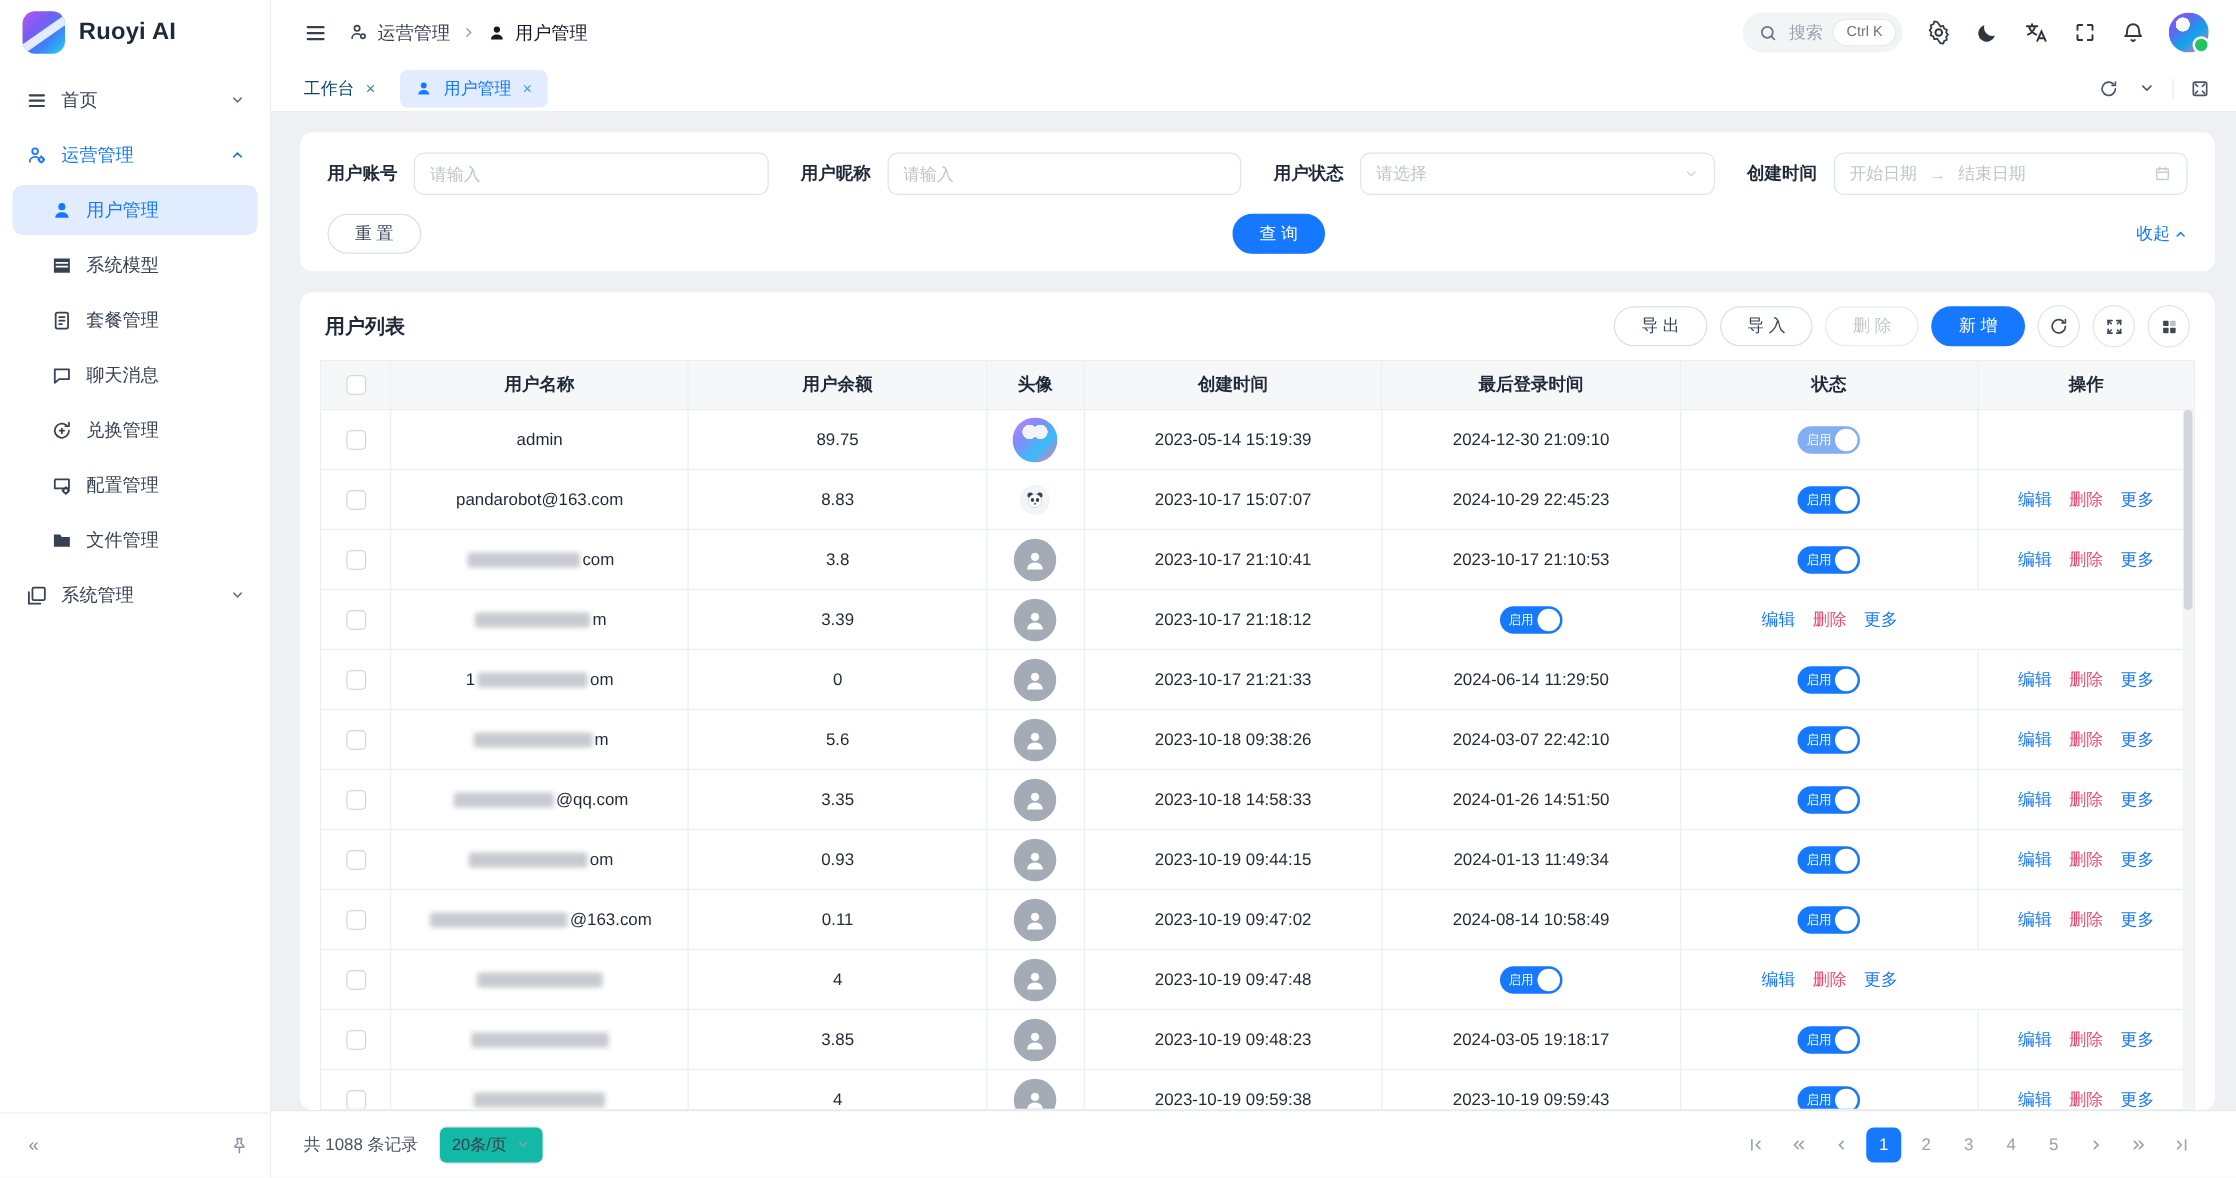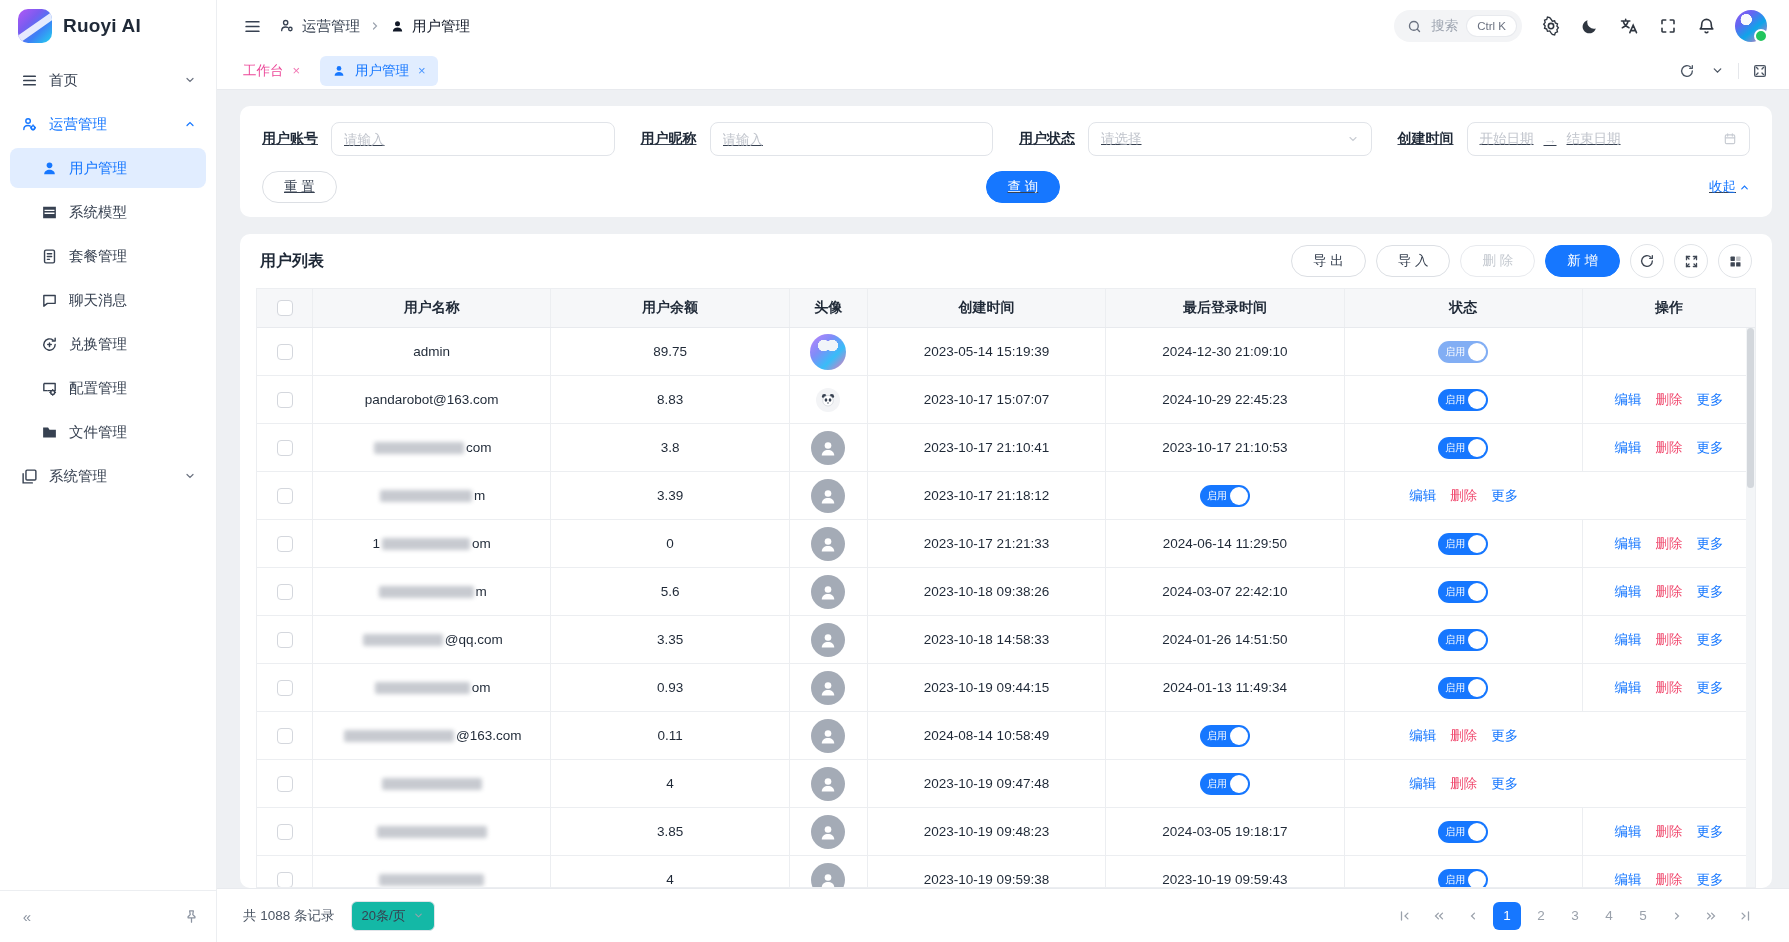--- a/index.html
+++ b/index.html
@@ -36,33 +36,33 @@
   .crumb .ci.current { color:#111827; }
   .crumb .csep { color:#9ca3af; display:flex; }
   .topbar-right { margin-left:auto; display:flex; align-items:center; gap:18px; }
   .searchpill { height:32px; background:#f3f4f6; border-radius:16px; display:flex; align-items:center; gap:9px; padding:0 6px 0 13px; color:#9ca3af; font-size:13.5px; cursor:pointer; }
   .kbd { background:#fff; border-radius:12px; padding:4px 10px; font-size:11.5px; color:#6b7280; box-shadow:0 0 0 1px #e8eaee; }
   .hicon { width:21px; height:21px; display:flex; align-items:center; justify-content:center; color:#2f3640; cursor:pointer; }
   .uavatar { width:32px; height:32px; border-radius:50%; background:radial-gradient(circle at 35% 30%,#f8fafc 0 18%,transparent 19%),linear-gradient(140deg,#8b5cf6 0%,#6366f1 30%,#0ea5e9 60%,#f472b6 100%); position:relative; cursor:pointer; flex-shrink:0; }
   .uavatar::after { content:""; position:absolute; right:-1px; bottom:-1px; width:10px; height:10px; border-radius:50%; background:#22c55e; border:2px solid #fff; }
 
   .tabbar { height:38px; background:#fff; border-bottom:1px solid #e8eaee; display:flex; align-items:center; padding:0 14px; gap:8px; }
-  .tab { display:flex; align-items:center; gap:9px; padding:6px 12px; border-radius:6px; font-size:13.5px; color:#ec4899; cursor:pointer; }
+  .tab { display:flex; align-items:center; gap:9px; padding:6px 12px; border-radius:6px; font-size:13.5px; color:#0c4a6e; cursor:pointer; }
   .tab .ticon { display:flex; }
   .tab .x { font-size:13px; color:inherit; opacity:.75; cursor:pointer; }
   .tab.active { background:#e1edff; color:#1677ff; }
   .tabbar-right { margin-left:auto; display:flex; align-items:center; color:#4b5563; }
   .tbicon { width:30px; height:28px; display:flex; align-items:center; justify-content:center; cursor:pointer; }
   .tb-sep { width:1px; height:16px; background:#e5e7eb; margin:0 6px; }
 
   
   .content { flex:1; padding:16px 17px 0 23px; overflow:hidden; display:flex; flex-direction:column; }
   .card { background:#fff; border-radius:10px; }
 
-  .search-card { padding:16px 22px 14px; flex-shrink:0;text-decoration:underline; }
+  .search-card { padding:16px 22px 14px; flex-shrink:0; }
   .fields { display:flex; gap:26px; }
   .field { display:flex; align-items:center; gap:13px; flex:1; min-width:0; }
   .field > label { font-size:14px; color:#1f2937; white-space:nowrap; font-weight:600; }
   .ctrl { flex:1; height:34px; border:1px solid #e1e4e9; border-radius:8px; display:flex; align-items:center; padding:0 12px; color:#c0c4cc; font-size:13.5px; background:#fff; min-width:0; }
   input.ctrl { outline:none; color:#374151; }
   input.ctrl::placeholder { color:#c0c4cc; }
   .ctrl .ph { flex:1; overflow:hidden; white-space:nowrap; }
   .ctrl .dd { color:#c8ccd3; display:flex; }
   .daterange .sep { color:#c8ccd3; margin:0 10px; font-size:13px; }
   .daterange .cal { margin-left:auto; color:#c8ccd3; display:flex; }
@@ -712,20 +712,21 @@
                 </div>
     <div class="td c-bal">0.11</div>
     <div class="td">
                   <span class="avatar av-default">
                     <svg width="20" height="20" viewBox="0 0 24 24" fill="#fff">
                       <circle cx="12" cy="9" r="4"></circle>
                       <path d="M4.5 21c0-4.2 3.4-6.6 7.5-6.6s7.5 2.4 7.5 6.6z"></path>
                     </svg>
                   </span>
                 </div>
+    <div class="td c-created">2023-10-19 09:47:02</div>
     <div class="td c-login">2024-08-14 10:58:49</div>
     <div class="td">
                   <span class="toggle">
                     <span class="t-label">启用</span>
                     <span class="knob"></span>
                   </span>
                 </div>
     <div class="td c-actions">
                   <a class="alink">编辑</a>
                   <a class="alink danger">删除</a>

